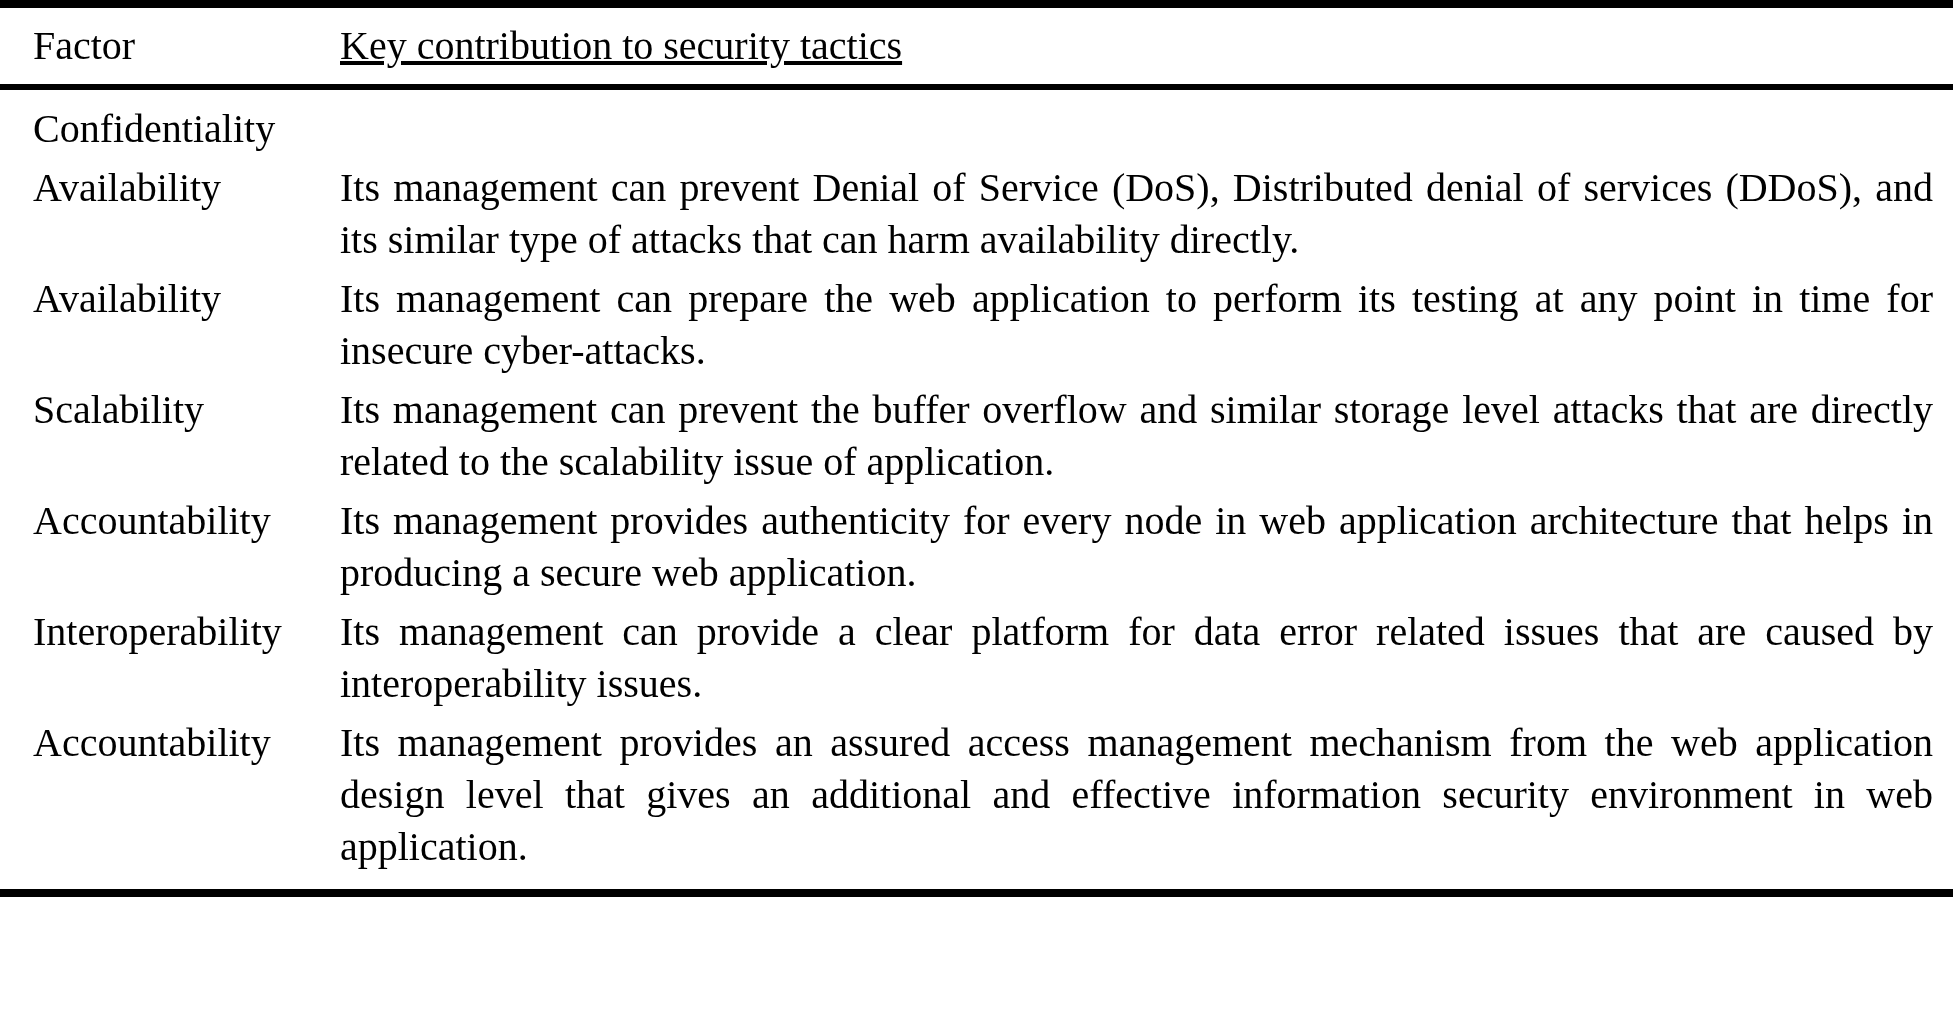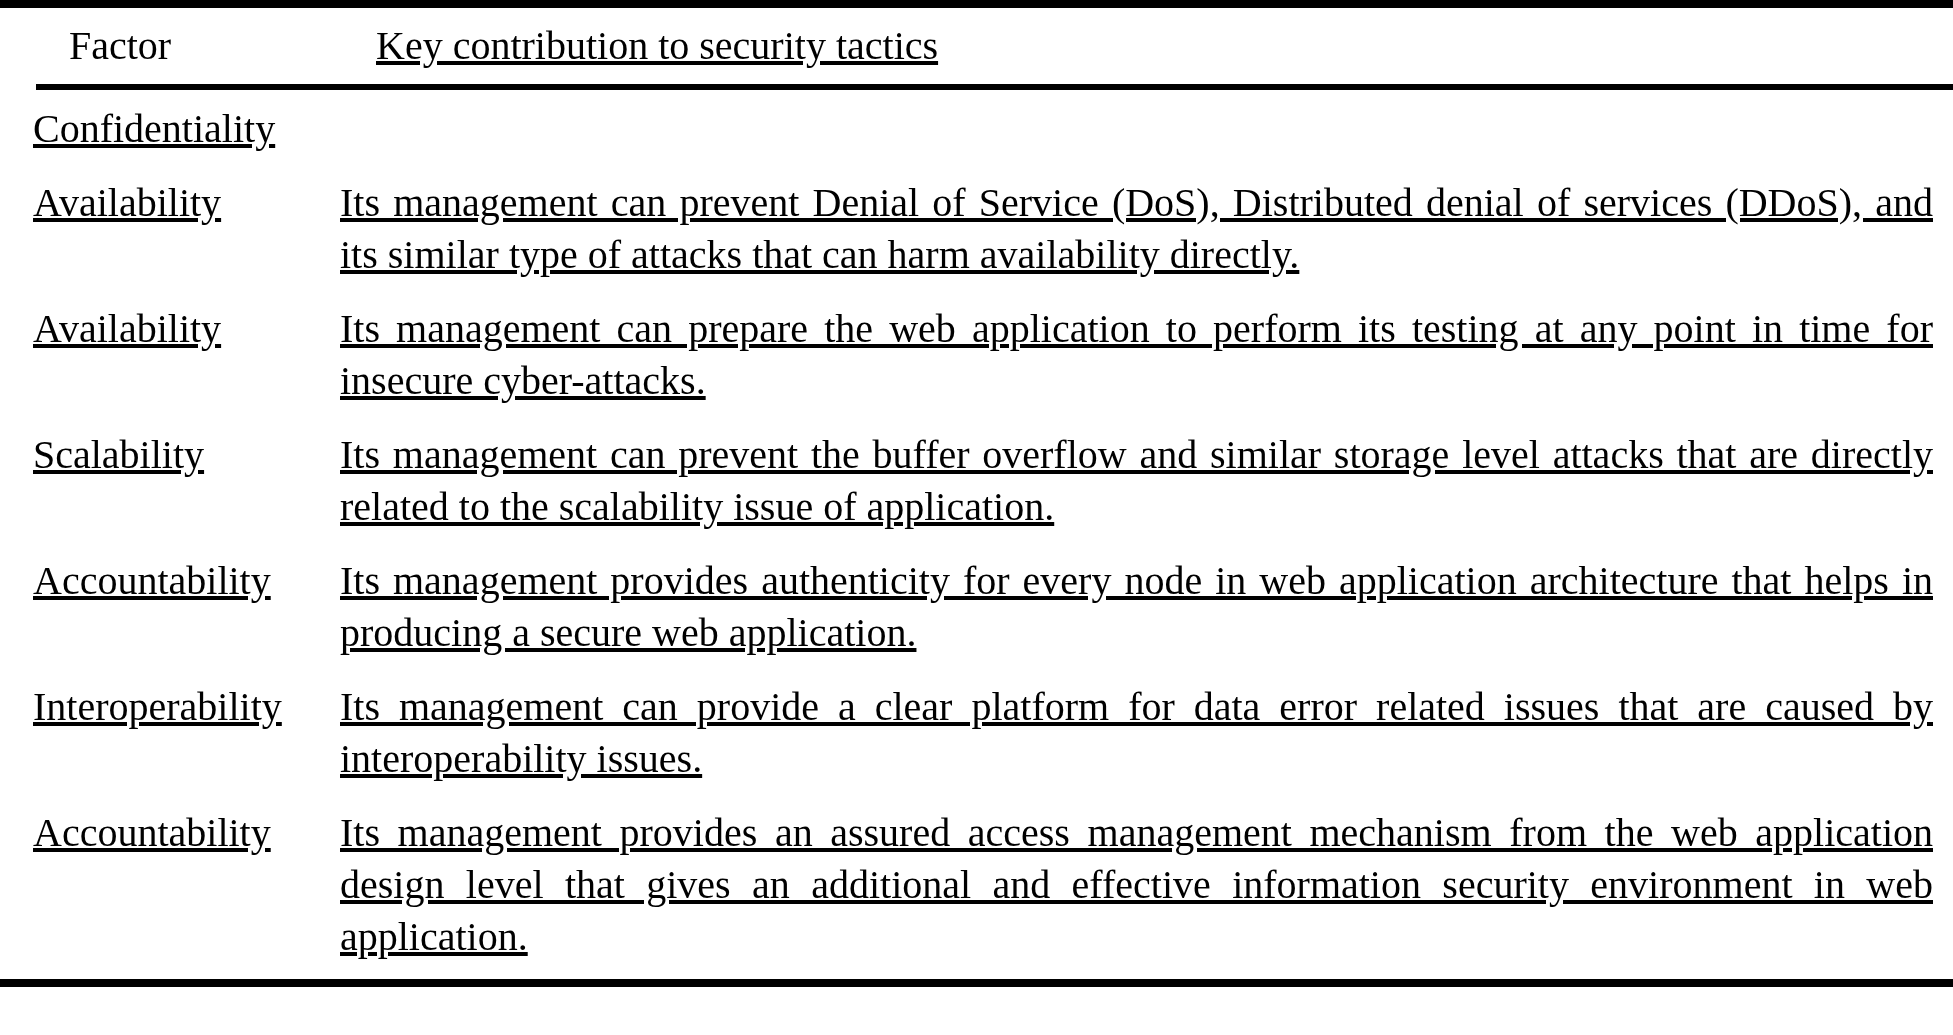--- a/index.html
+++ b/index.html
@@ -20,34 +20,32 @@
     box-sizing: border-box;
     border-top: 8px solid #000;
     border-bottom: 8px solid #000;
   }
   .thead {
     display: flex;
     padding: 12px 0 12px 0;
     border-bottom: 6px solid #000;
     font-size: 40px;
     line-height: 52px;
-    margin-left: 36px;
   }
   .tbody {
     padding: 13px 8px 16px 0;
-    text-decoration: underline;
   }
   .row {
     display: flex;
     align-items: flex-start;
     font-size: 40px;
     line-height: 52px;
   }
   .tbody .row + .row {
-    margin-top: 22px;
+    margin-top: 7px;
   }
   .cell-factor {
     box-sizing: border-box;
     width: 340px;
     flex: 0 0 340px;
     padding-left: 33px;
   }
   .cell-contribution {
     flex: 1 1 auto;
     padding-right: 12px;

